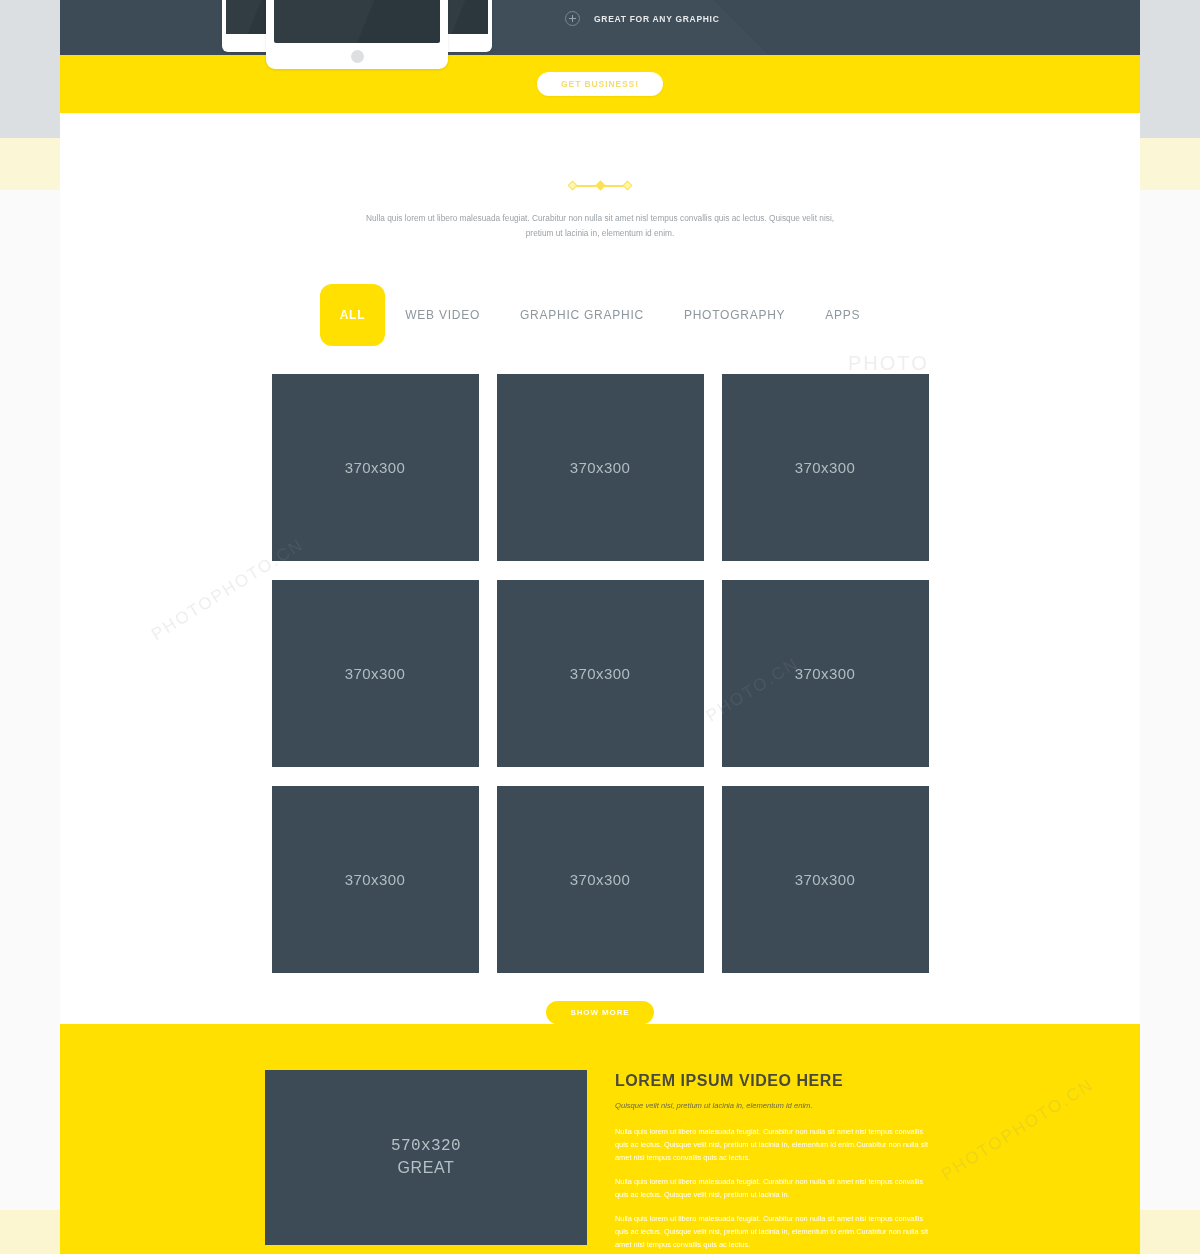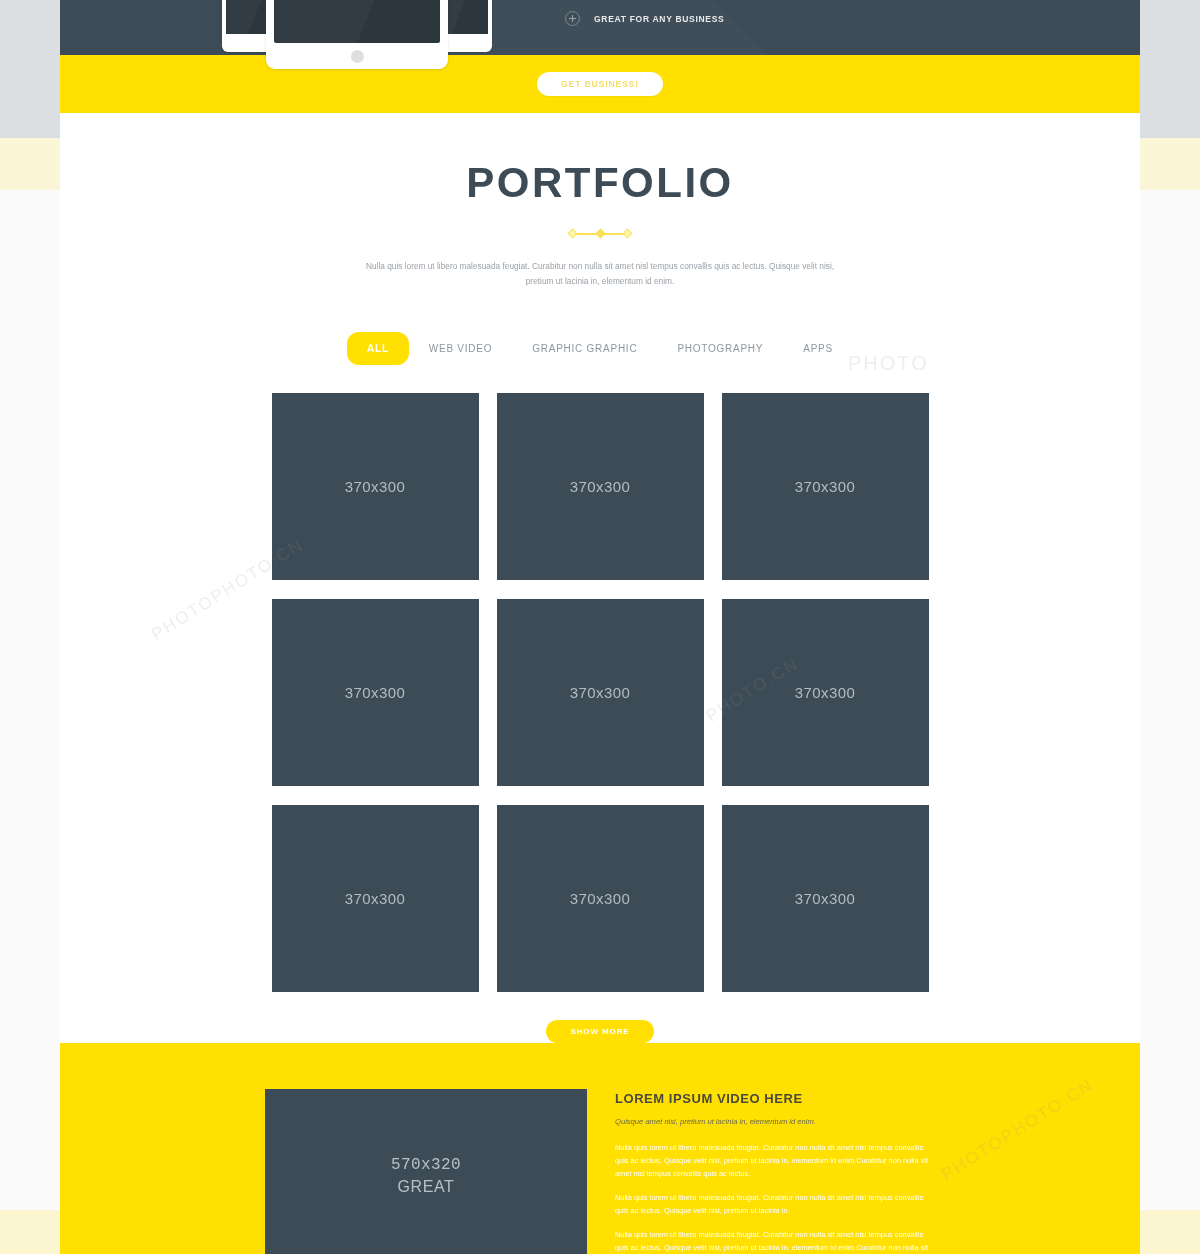--- a/index.html
+++ b/index.html
@@ -195,24 +195,24 @@
 
   
   .filters {
     margin-top: 42px;
     display: flex;
     justify-content: center;
     align-items: center;
     gap: 0px;
   }
   .filter {
-    font-size: 10px;
+    font-size: 12px;
     letter-spacing: 0.75px;
     color: #8e979d;
-    padding: 11px 20px;
+    padding: 24px 20px;
     border-radius: 12px;
     cursor: pointer;
     white-space: nowrap;
     font-weight: 500;
   }
   .filter.active {
     background: #ffe000;
     color: #ffffff;
     font-weight: 600;
   }
@@ -283,21 +283,21 @@
     justify-content: center;
     line-height: 1.35;
     flex: 0 0 auto;
     cursor: pointer;
   }
   .video-ph { font-size: 16px; letter-spacing: 0.4px; font-family: Liberation Mono, monospace; }
   .video-lbl { font-size: 16px; letter-spacing: 0.6px; }
 
   .video-text { flex: 1; padding-top: 2px; }
   .video-head {
-    font-size: 13px;
+    font-size: 16px;
     font-weight: 700;
     color: #4a4a3c;
     letter-spacing: 0.55px;
     margin-bottom: 10px;
   }
   .video-italic {
     font-size: 7.6px;
     font-style: italic;
     color: #6b6a4f;
     margin-bottom: 14px;
@@ -332,21 +332,21 @@
   <div class="band band-white"></div>
   <div class="band band-pale2"></div>
 </div>
 
 <div class="canvas">
 
   <section class="hero">
     <div class="hero-diag"></div>
     <div class="hero-tagline">
       <span class="plus-circle"></span>
-      <span class="tagline-text">GREAT FOR ANY BUSINESS</span>
+      <span class="tagline-text">GREAT FOR ANY GRAPHIC</span>
     </div>
   </section>
 
   <div class="devices">
     <div class="dev dev-left">
       <div class="dev-screen"></div>
     </div>
     <div class="dev dev-right">
       <div class="dev-screen"></div>
     </div>
@@ -354,21 +354,20 @@
       <div class="dev-screen"></div>
       <div class="home-btn"></div>
     </div>
   </div>
 
   <section class="cta-strip">
     <button class="btn-get-started">GET BUSINESS!</button>
   </section>
 
   <section class="portfolio">
-    <h1 class="section-title">PORTFOLIO</h1>
 
     <div class="divider">
       <div class="divider-line"></div>
       <span class="dia dia-l"></span>
       <span class="dia dia-c"></span>
       <span class="dia dia-r"></span>
     </div>
 
     <p class="section-sub">Nulla quis lorem ut libero malesuada feugiat. Curabitur non nulla sit amet nisl tempus convallis quis ac lectus. Quisque velit nisi, pretium ut lacinia in, elementum id enim.</p>
 
@@ -418,21 +417,21 @@
   <section class="video-section">
     <div class="video-inner">
 
       <div class="video-box">
         <span class="video-ph">570x320</span>
         <span class="video-lbl">GREAT</span>
       </div>
 
       <div class="video-text">
         <h2 class="video-head">LOREM IPSUM VIDEO HERE</h2>
-        <p class="video-italic">Quisque amet nisi, pretium ut lacinia in, elementum id enim.</p>
+        <p class="video-italic">Quisque velit nisi, pretium ut lacinia in, elementum id enim.</p>
         <p class="video-p">Nulla quis lorem ut libero malesuada feugiat. Curabitur non nulla sit amet nisl tempus convallis quis ac lectus. Quisque velit nisi, pretium ut lacinia in, elementum id enim.Curabitur non nulla sit amet nisl tempus convallis quis ac lectus.</p>
         <p class="video-p">Nulla quis lorem ut libero malesuada feugiat. Curabitur non nulla sit amet nisl tempus convallis quis ac lectus. Quisque velit nisi, pretium ut lacinia in.</p>
         <p class="video-p">Nulla quis lorem ut libero malesuada feugiat. Curabitur non nulla sit amet nisl tempus convallis quis ac lectus. Quisque velit nisi, pretium ut lacinia in, elementum id enim.Curabitur non nulla sit amet nisl tempus convallis quis ac lectus.</p>
 
       </div>
 
     </div>
   </section>
 
 </div>

